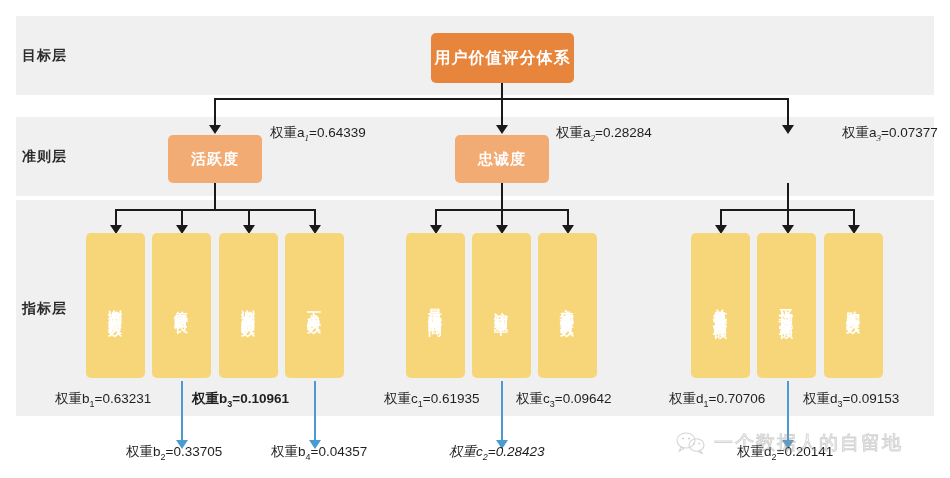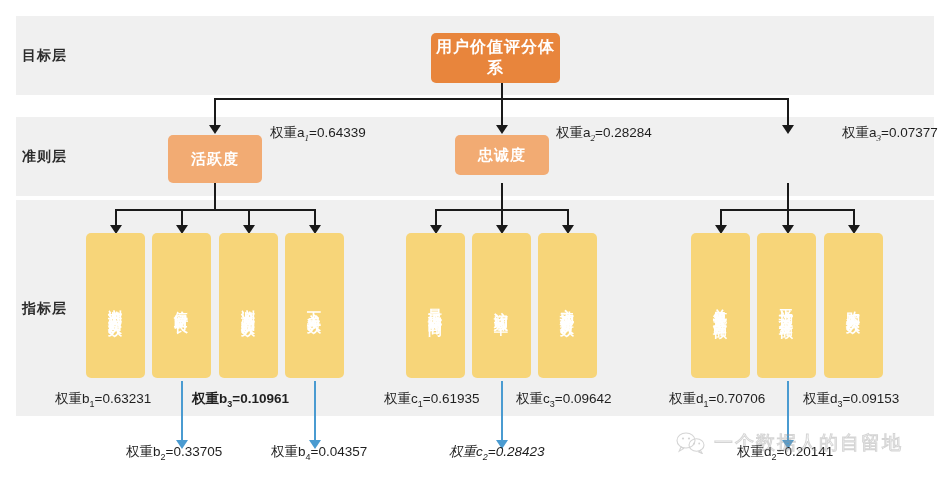--- a/index.html
+++ b/index.html
@@ -119,33 +119,33 @@
 <div id="stage">
 
   <div class="band" id="band-goal"></div>
   <div class="band" id="band-criteria"></div>
   <div class="band" id="band-index"></div>
 
   <div class="band-label" style="top:47px;">目标层</div>
   <div class="band-label" style="top:148px;">准则层</div>
   <div class="band-label" style="top:300px;">指标层</div>
 
-  <div class="node goal" style="left:431px;top:33px;width:129px;height:50px;">用户价值评分体系</div>
+  <div class="node goal" style="left:431px;top:33px;width:143px;height:50px;">用户价值评分体系</div>
 
   <div class="ln v" style="left:501px;top:83px;height:16px;"></div>
   <div class="ln h" style="left:214px;top:98px;width:574px;"></div>
   <div class="ln v" style="left:214px;top:98px;height:28px;"></div>
   <div class="ln v" style="left:501px;top:98px;height:28px;"></div>
   <div class="ln v" style="left:787px;top:98px;height:28px;"></div>
   <div class="arrow-down" style="left:209px;top:125px;"></div>
   <div class="arrow-down" style="left:496px;top:125px;"></div>
   <div class="arrow-down" style="left:782px;top:125px;"></div>
 
   <div class="node criteria" style="left:168px;top:135px;width:94px;height:48px;">活跃度</div>
-  <div class="node criteria" style="left:455px;top:135px;width:94px;height:40px;">忠诚度</div>
+  <div class="node criteria" style="left:455px;top:135px;width:94px;height:48px;">忠诚度</div>
 
   <div class="wlabel" style="left:270px;top:124px;">
     <span>权重a</span><i><sub>1</sub></i><span>=0.64339</span>
   </div>
   <div class="wlabel" style="left:556px;top:124px;">
     <span>权重a</span><i><sub>2</sub></i><span>=0.28284</span>
   </div>
   <div class="wlabel" style="left:842px;top:124px;">
     <span>权重a</span><i><sub>3</sub></i><span>=0.07377</span>
   </div>

